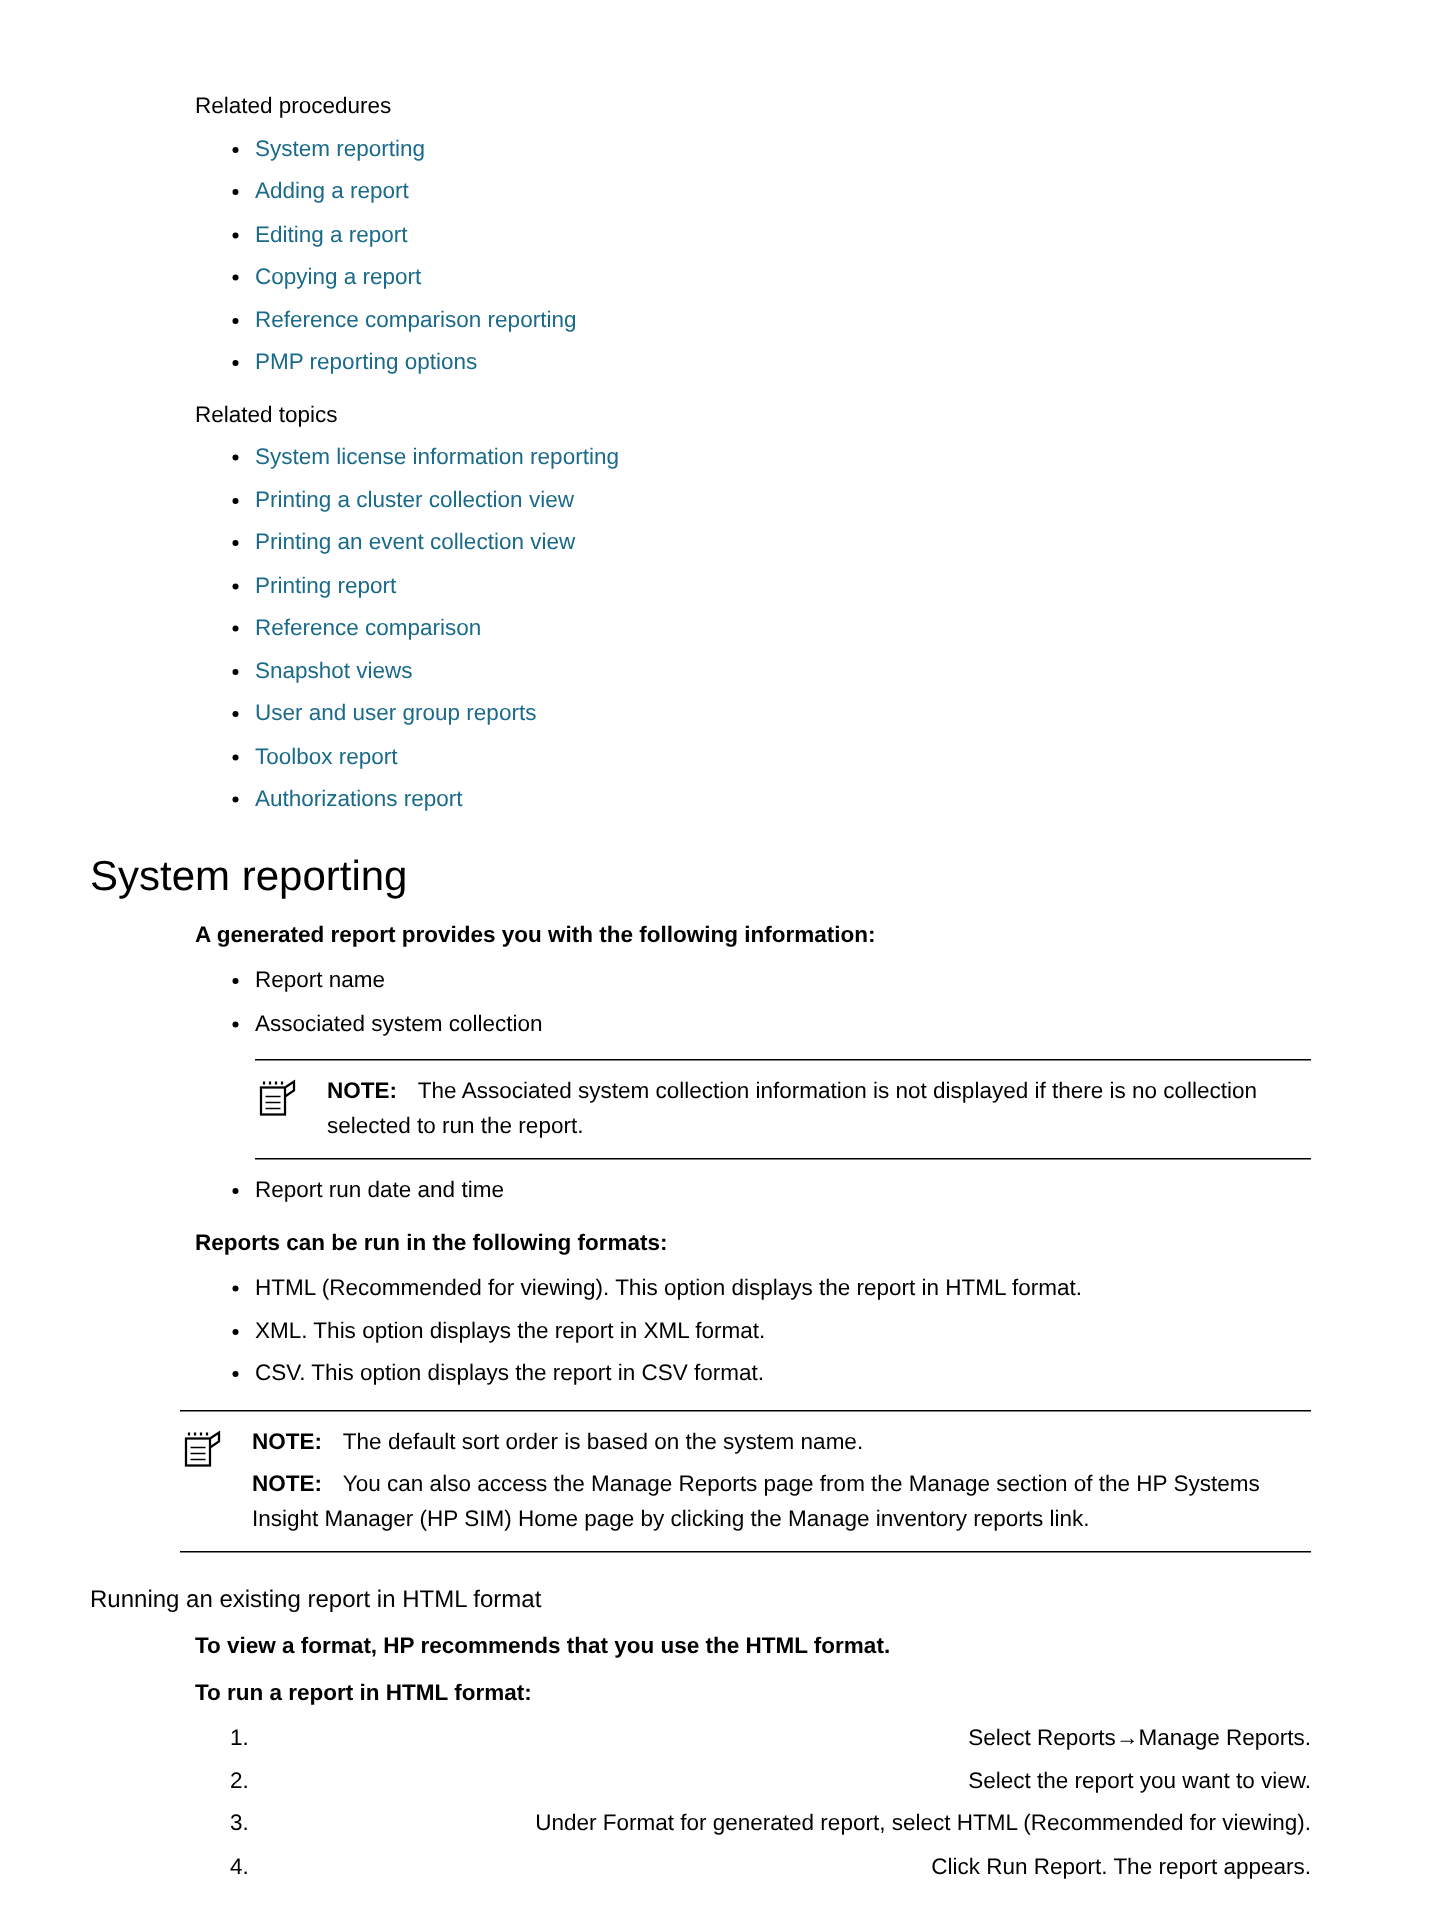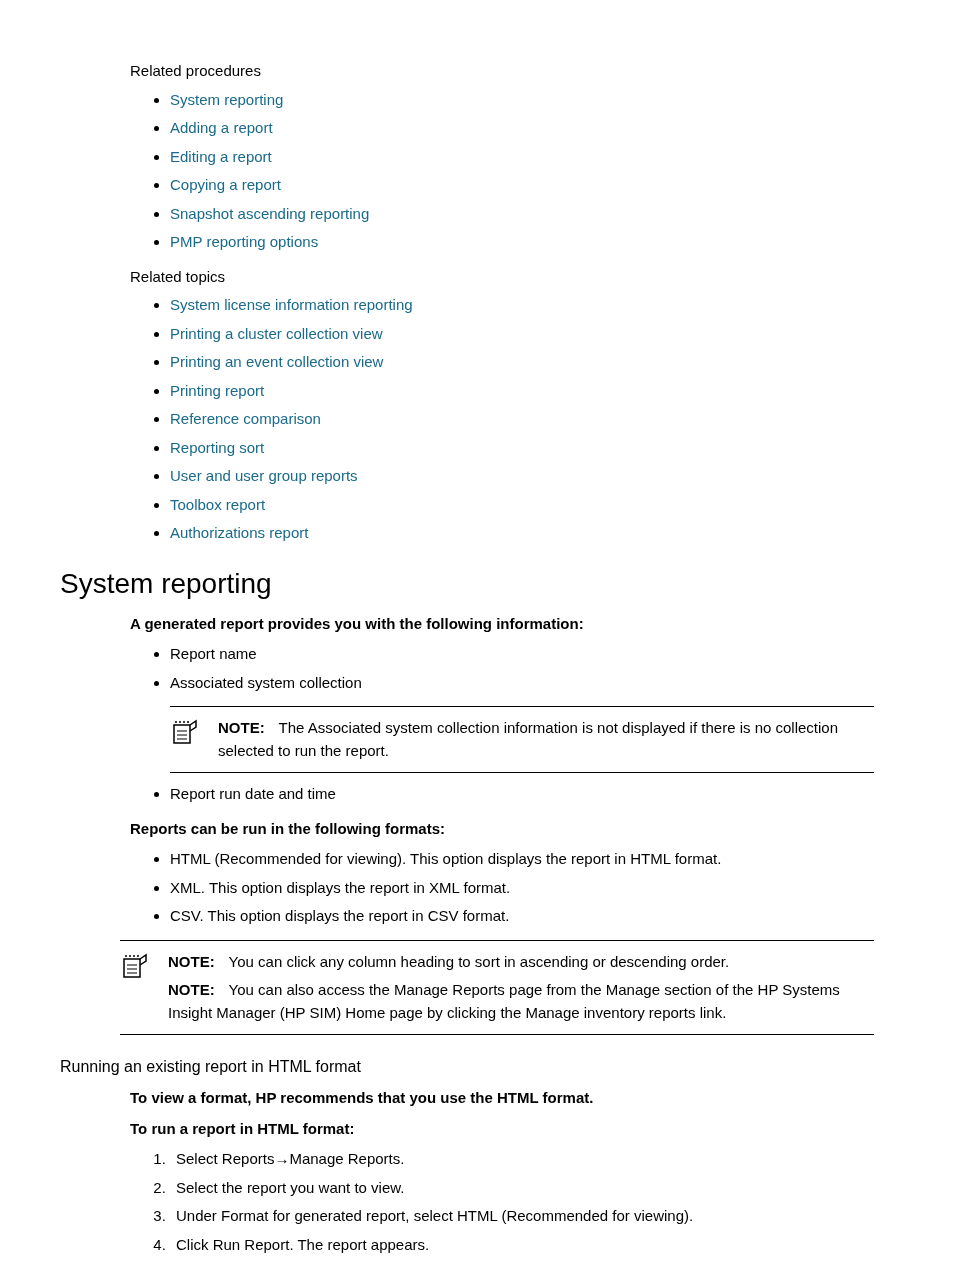--- a/index.html
+++ b/index.html
@@ -60,44 +60,45 @@
     margin: 8px 0 8px 70px;
     font-weight: bold;
   }
   ol.steps {
     margin: 6px 0 6px 0;
     padding-left: 110px;
   }
   ol.steps li {
     margin-bottom: 6px;
     padding-left: 6px;
+    text-align: right;
   }
   .arrow-sep { font-family: Arial, sans-serif; }
 </style>
 </head>
 <body>
 
 <div class="indent1 bold">Related procedures</div>
 <ul class="bullets">
   <li><span class="link">System reporting</span></li>
   <li><span class="link">Adding a report</span></li>
   <li><span class="link">Editing a report</span></li>
   <li><span class="link">Copying a report</span></li>
-  <li><span class="link">Snapshot ascending reporting</span></li>
+  <li><span class="link">Reference comparison reporting</span></li>
   <li><span class="link">PMP reporting options</span></li>
 </ul>
 
 <div class="indent1 bold">Related topics</div>
 <ul class="bullets">
   <li><span class="link">System license information reporting</span></li>
   <li><span class="link">Printing a cluster collection view</span></li>
   <li><span class="link">Printing an event collection view</span></li>
   <li><span class="link">Printing report</span></li>
   <li><span class="link">Reference comparison</span></li>
-  <li><span class="link">Reporting sort</span></li>
+  <li><span class="link">Snapshot views</span></li>
   <li><span class="link">User and user group reports</span></li>
   <li><span class="link">Toolbox report</span></li>
   <li><span class="link">Authorizations report</span></li>
 </ul>
 
 <h1 class="section">System reporting</h1>
 <p class="body">A generated report provides you with the following information:</p>
 <ul class="bullets">
   <li>Report name</li>
   <li>Associated system collection</li>
@@ -140,21 +141,21 @@
       <path d="M6 4 L6 2 M10 4 L10 2 M14 4 L14 2 M18 4 L18 2" stroke="#000" stroke-width="1.5"></path>
       <path d="M20 6 L26 2 L26 8 L20 12" fill="none" stroke="#000" stroke-width="1.5"></path>
       <line x1="7" y1="12" x2="17" y2="12" stroke="#000" stroke-width="1"></line>
       <line x1="7" y1="16" x2="17" y2="16" stroke="#000" stroke-width="1"></line>
       <line x1="7" y1="20" x2="17" y2="20" stroke="#000" stroke-width="1"></line>
     </svg>
   </div>
   <div class="note-text">
     <div class="note-row">
       <span class="note-label">NOTE:</span>
-      <span>You can click any column heading to sort in ascending or descending order.</span>
+      <span>The default sort order is based on the system name.</span>
     </div>
     <div class="note-row">
       <span class="note-label">NOTE:</span>
       <span>
         <span>You can also access the </span><span class="bold">Manage Reports</span><span> page from the </span><span class="bold">Manage</span><span> section of the HP Systems Insight Manager (HP SIM) </span><span class="bold">Home</span><span> page by clicking the </span><span class="bold">Manage inventory reports</span><span> link.</span>
       </span>
     </div>
   </div>
 </div>
 

